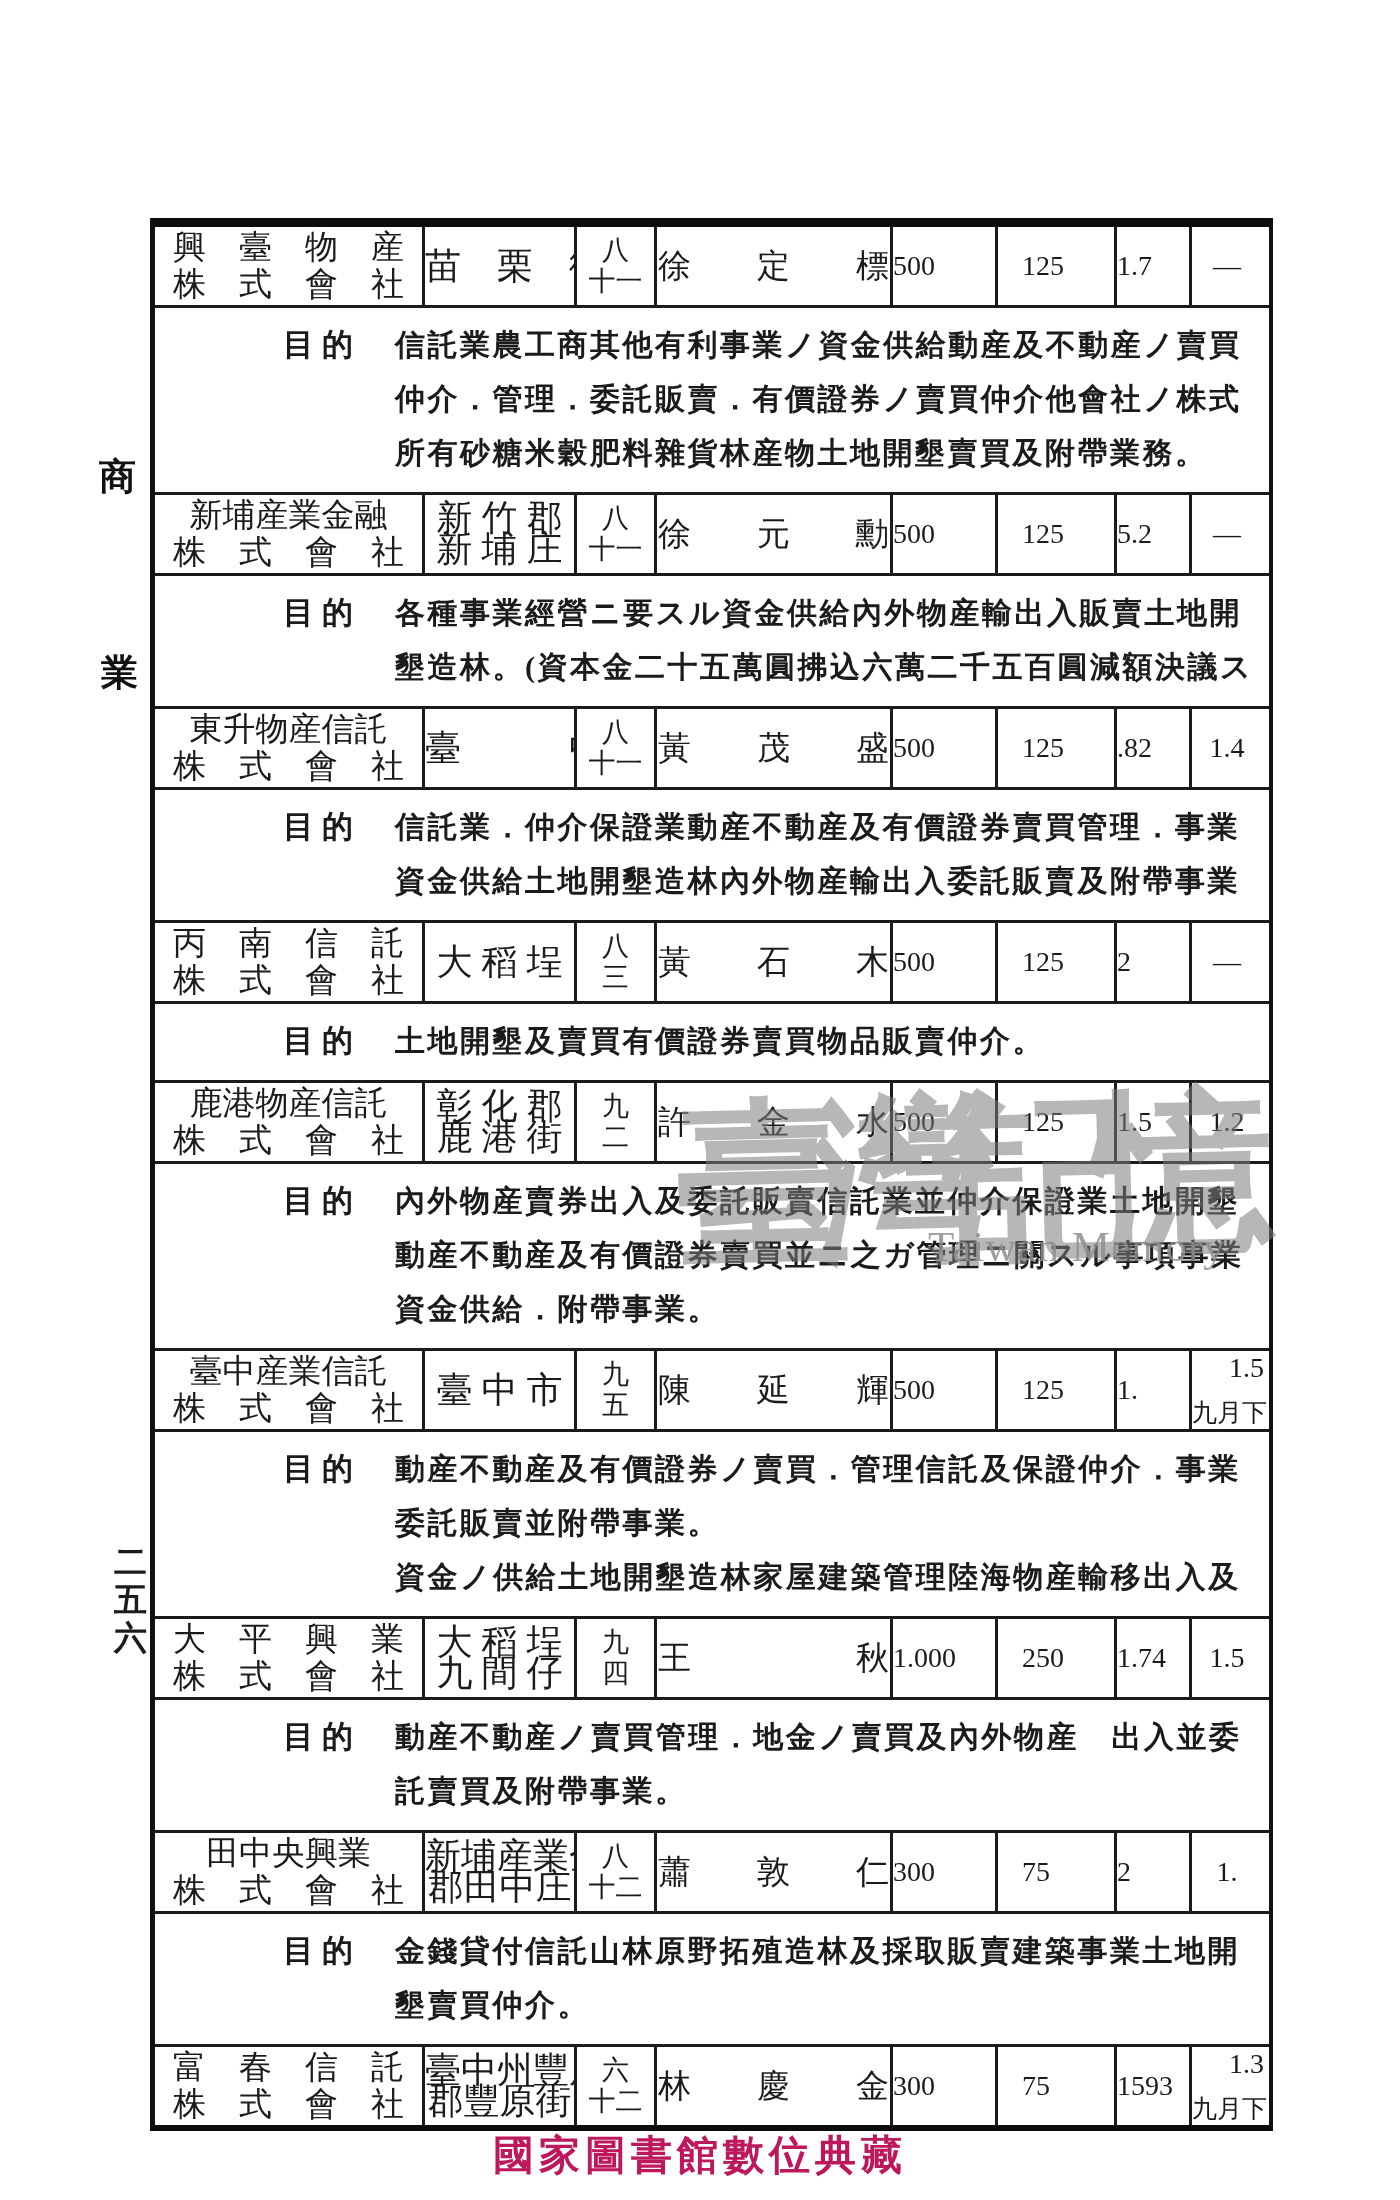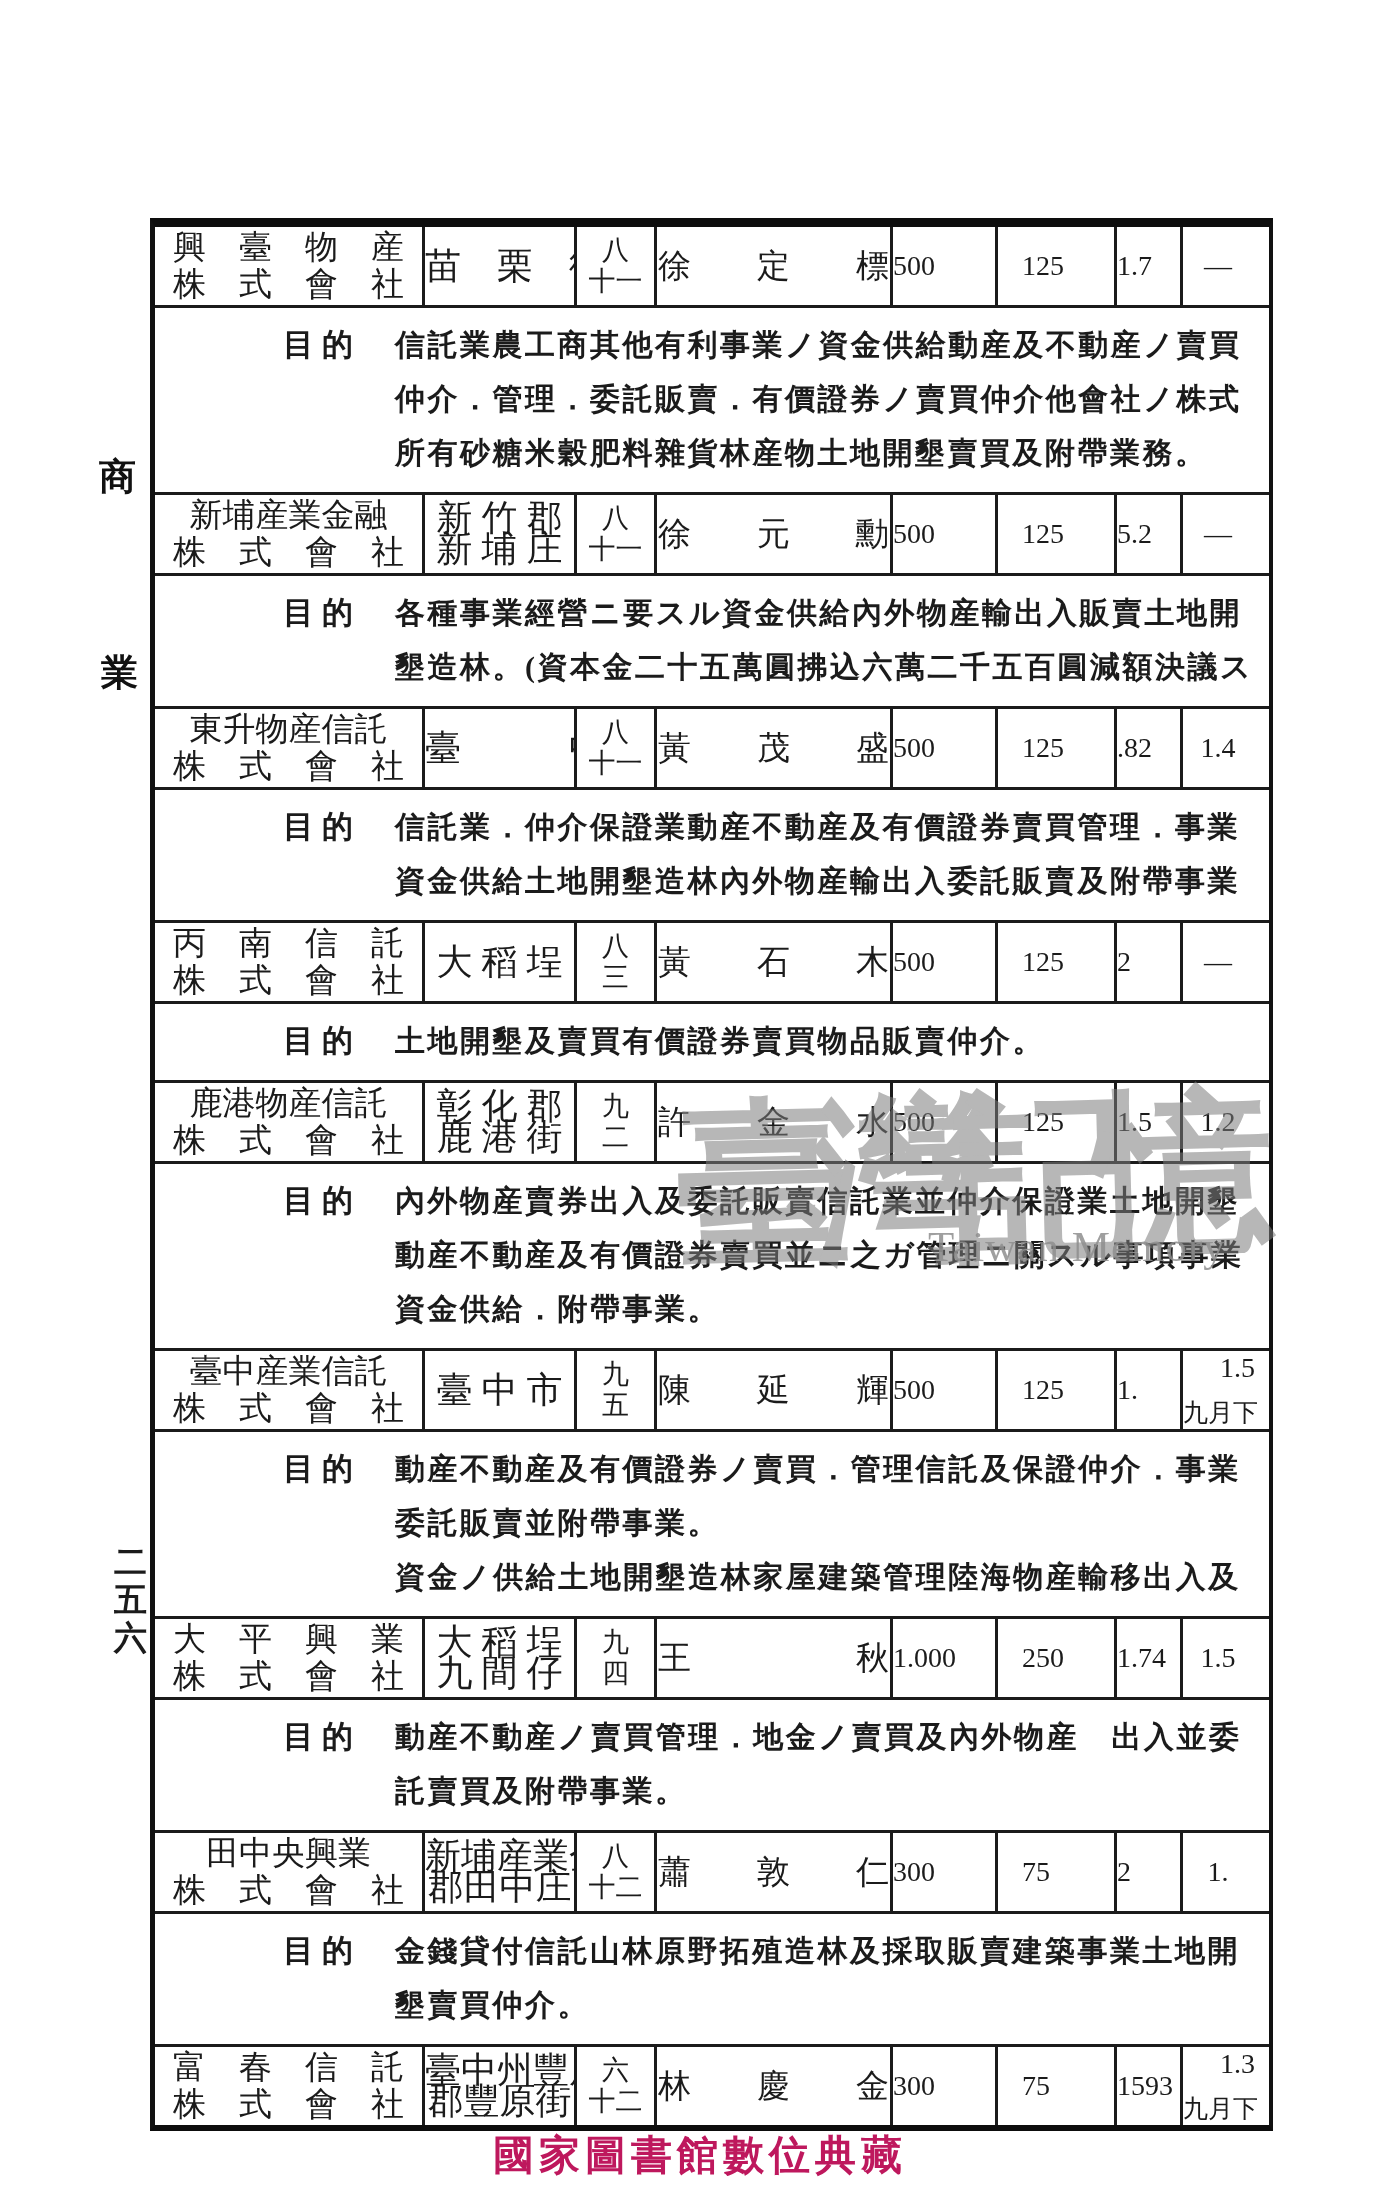--- a/index.html
+++ b/index.html
@@ -41,21 +41,21 @@
   .cell{box-sizing:border-box;border-right:3px solid var(--ink);
     display:flex;flex-direction:column;justify-content:center;
     white-space:pre;overflow:hidden;}
   .c-company{width:270px;font-size:33px;line-height:37px;text-align:center;padding:0 2px;}
   .c-loc{width:152px;font-size:36px;line-height:31px;text-align:center;}
   .c-date{width:80px;font-size:27px;line-height:31px;text-align:center;}
   .c-person{width:236px;font-size:33px;text-align:center;}
   .c-num{font-size:28px;text-align:left;padding-right:9px;}
   .c-n1{width:105px;}
   .c-n2{width:95px;margin-left:24px;}
-  .c-n3{width:66px;}
+  .c-n3{width:75px;}
   .c-n4{width:74px;border-right:none;text-align:center;padding-right:4px;}
   .c-n4.twoline{justify-content:space-between;padding:2px 2px 2px 0;}
   .c-n4 .top{text-align:right;line-height:30px;}
   .c-n4 .bot{font-size:25px;line-height:28px;letter-spacing:0;text-align:right;white-space:nowrap;}
 
   .purpose{
     display:flex;align-items:flex-start;
     padding:10px 4px 12px 128px;
     font-weight:bold;
   }

